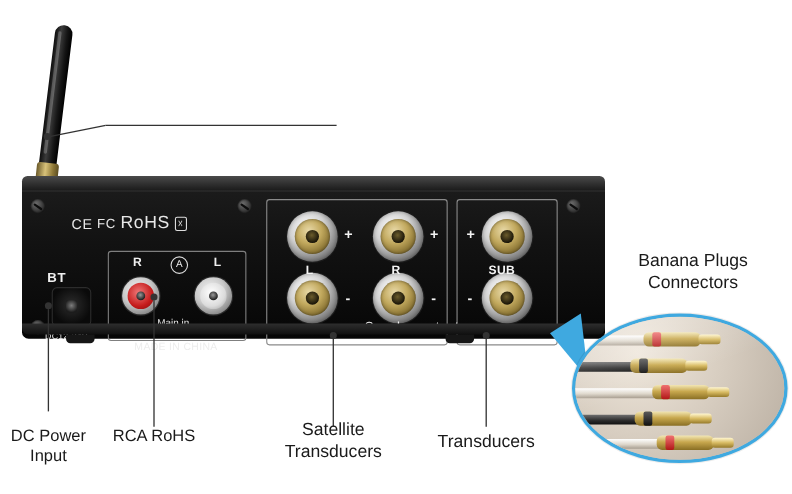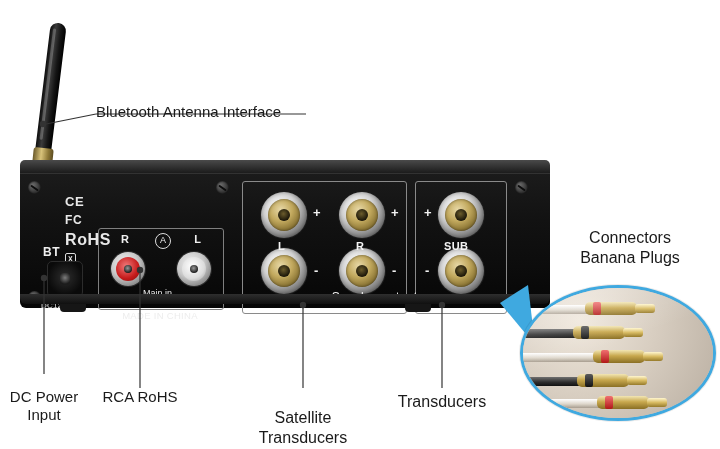--- a/index.html
+++ b/index.html
@@ -72,24 +72,23 @@
     box-shadow:inset 0 0 2px #000;
   }
   .screw:before{
     content:"";position:absolute;left:2px;top:5.5px;width:9px;height:2px;
     background:#0c0c0c;border-radius:1px;transform:rotate(35deg);
   }
 
   
   .logos{
     position:absolute;left:45px;top:21px;
-    color:#e8e8e8;font-size:12px;font-weight:bold;letter-spacing:.6px;
-    display:flex;align-items:flex-start;gap:4px;
+    color:#e8e8e8;font-size:12px;font-weight:normal;letter-spacing:.6px;
+    display:flex;align-items:center;gap:4px;
     font-family:"Liberation Sans", sans-serif;
-    flex-direction:column;
   }
   .logos .ce{font-size:13px;}
   .logos .fcc{font-size:12px;}
   .logos .rohs{font-size:16px;}
   .logos .wee{
     font-size:9px;border:1px solid #ddd;border-radius:2px;padding:0 2px;
     display:inline-block;line-height:11px;
   }
 
   
@@ -335,41 +334,40 @@
 
     <circle cx="303" cy="305" r="3.2" fill="#333"></circle>
     <line x1="303" y1="308" x2="303" y2="388" stroke="#333" stroke-width="1.2"></line>
 
     <circle cx="442" cy="305" r="3.2" fill="#333"></circle>
     <line x1="442" y1="308" x2="442" y2="388" stroke="#333" stroke-width="1.2"></line>
 
     <polygon points="500,303 528,285 535,345" fill="#3fa9e0"></polygon>
   </svg>
 
-  <div class="label" style="left:96px;top:103px;">Bluetooth Antenna Interface</div>
 
   <div class="label center" style="left:-6px;top:388px;width:100px;">
     <div>DC Power</div>
     <div>Input</div>
   </div>
 
   <div class="label center" style="left:90px;top:388px;width:100px;">RCA RoHS</div>
 
-  <div class="label big center" style="left:233px;top:408px;width:140px;">
+  <div class="label big center" style="left:233px;top:381px;width:140px;">
     <div>Satellite</div>
     <div>Transducers</div>
   </div>
 
   <div class="label big center" style="left:372px;top:392px;width:140px;">
     <div>Transducers</div>
   </div>
 
   <div class="label big center" style="left:545px;top:228px;width:170px;">
+    <div>Banana Plugs</div>
     <div>Connectors</div>
-    <div>Banana Plugs</div>
   </div>
 
   <div class="inset">
     <div class="bg"></div>
 
     <div class="plug-row" style="top:14px;">
       <div class="wire" style="left:0;top:3px;width:78px;"></div>
       <div class="plug" style="left:72px;top:0;">
           <span class="barrel"></span>
           <span class="band red"></span>

